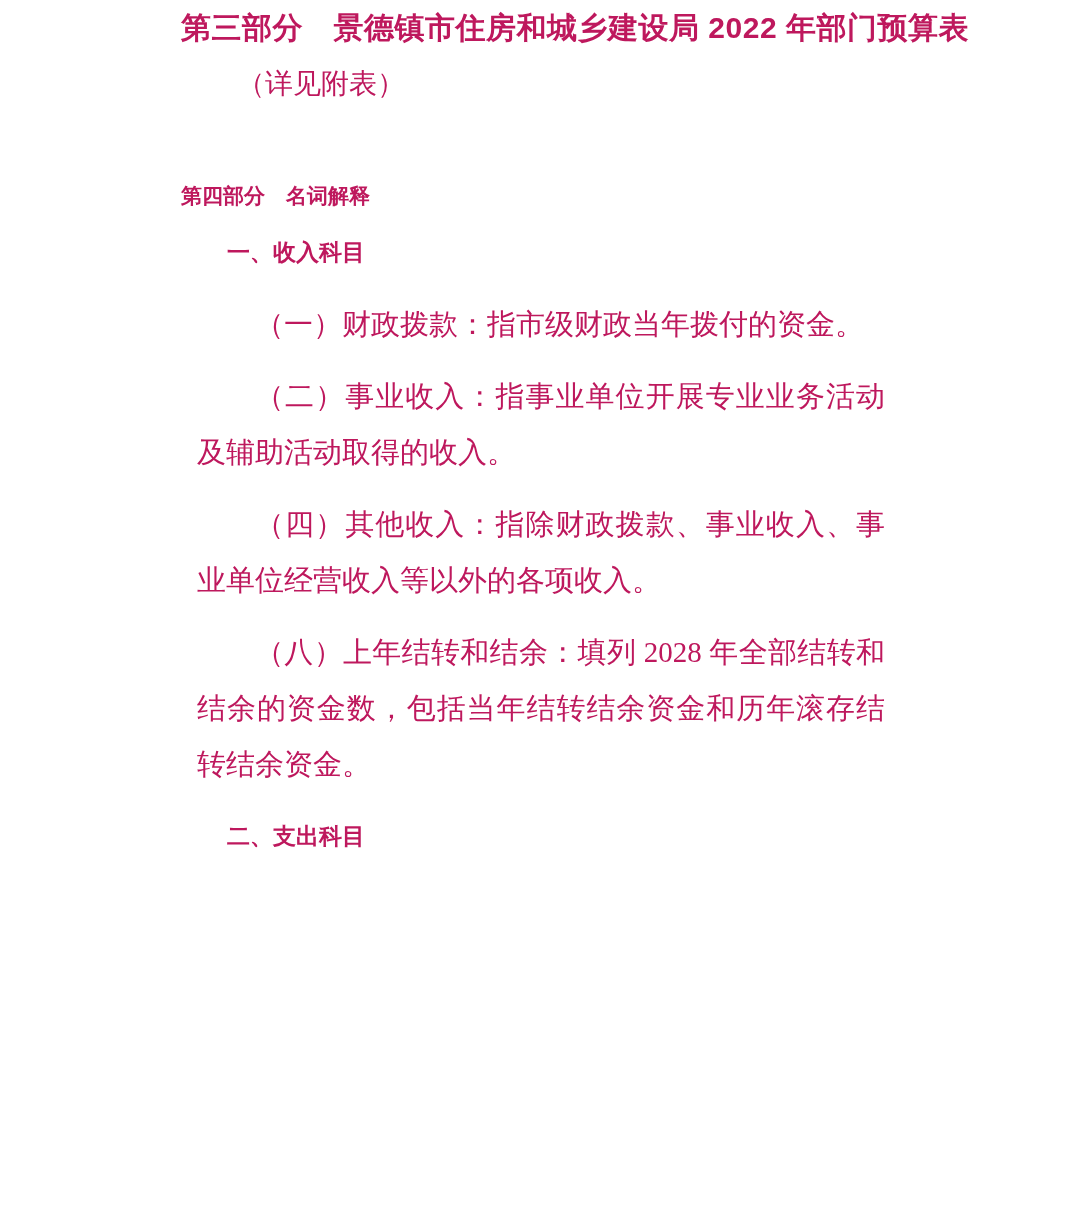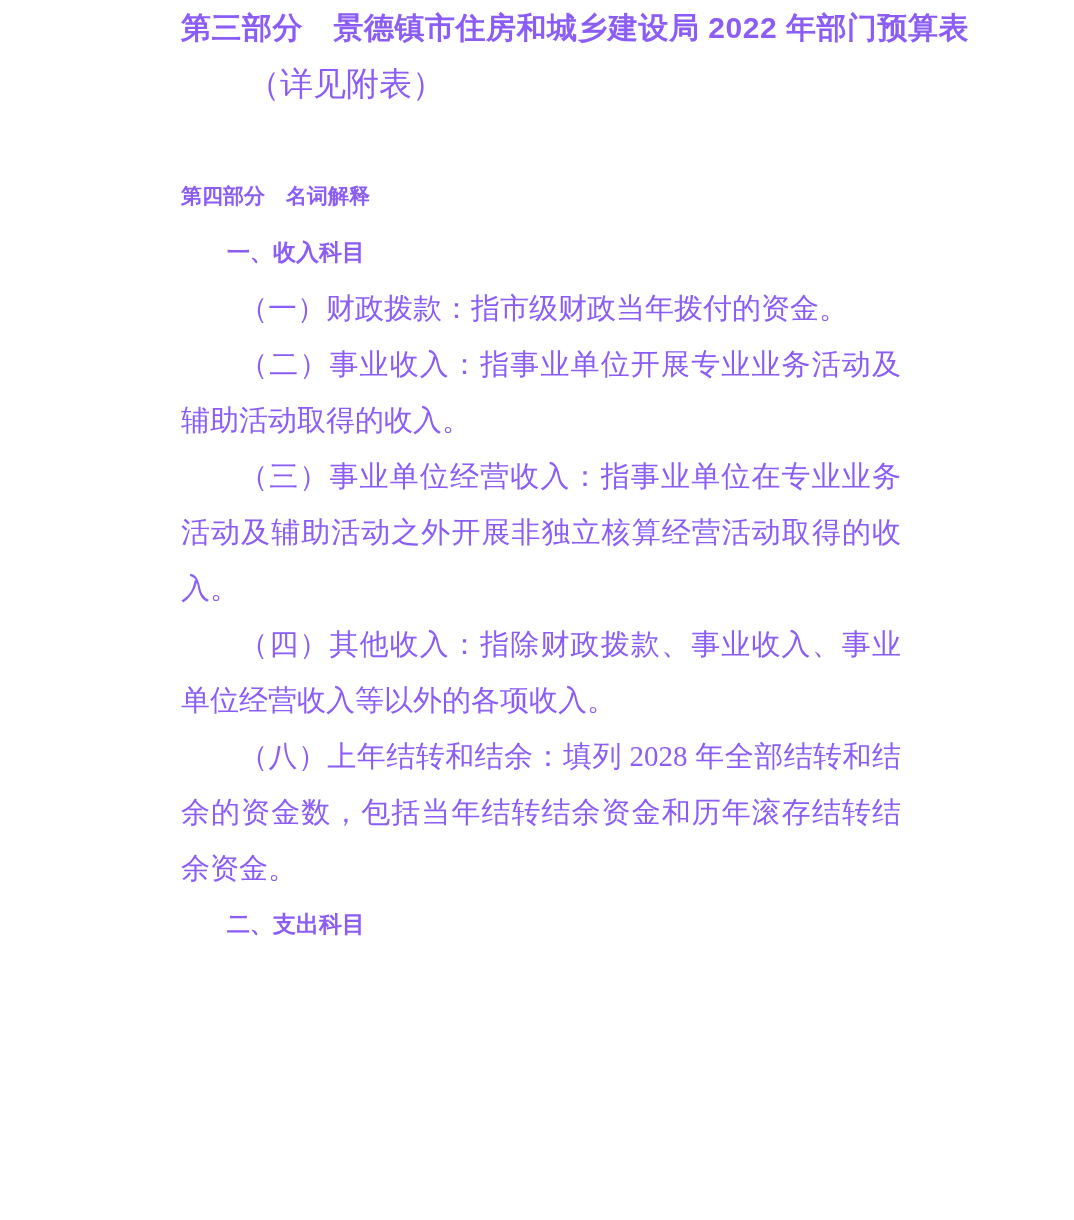--- a/index.html
+++ b/index.html
@@ -8,37 +8,37 @@
     background: #ffffff;
   }
   .page {
     position: relative;
     width: 1008px;
     height: 1220px;
     margin: 0 auto;
     box-sizing: border-box;
     padding: 0 140px 0 148px;
     background: #ffffff;
-    color: #8b5cf6;
+    color: #be185d;
     overflow: hidden;
     font-family: "Liberation Serif", serif;
   }
   .doc-title {
     margin: 0;
     font-family: "Liberation Sans", sans-serif;
     font-weight: bold;
     font-size: 30px;
     line-height: 56px;
     text-align: center;
     white-space: nowrap;
     letter-spacing: 0.5px;
   }
   .subtitle {
     margin: 0;
-    font-size: 33px;
+    font-size: 28px;
     line-height: 56px;
     text-indent: 2em;
   }
   .blank-line {
     height: 56px;
   }
   .part-heading {
     margin: 0;
     font-family: "Liberation Sans", sans-serif;
     font-weight: bold;
@@ -47,21 +47,21 @@
   }
   .section-heading {
     margin: 0;
     font-family: "Liberation Sans", sans-serif;
     font-weight: bold;
     font-size: 23px;
     line-height: 56px;
     text-indent: 2em;
   }
   .para {
-    margin: 0;
+    margin: 16px;
     font-size: 29px;
     line-height: 56px;
     text-indent: 2em;
     text-align: justify;
   }
 </style>
 </head>
 <body>
 
 <div class="page">
@@ -73,21 +73,20 @@
   <div class="blank-line"></div>
 
   <h2 class="part-heading">第四部分　名词解释</h2>
 
   <h3 class="section-heading">一、收入科目</h3>
 
   <p class="para">（一）财政拨款：指市级财政当年拨付的资金。</p>
 
   <p class="para">（二）事业收入：指事业单位开展专业业务活动及辅助活动取得的收入。</p>
 
-  <p class="para">（三）事业单位经营收入：指事业单位在专业业务活动及辅助活动之外开展非独立核算经营活动取得的收入。</p>
 
   <p class="para">（四）其他收入：指除财政拨款、事业收入、事业单位经营收入等以外的各项收入。</p>
 
 
 
 
   <p class="para">（八）上年结转和结余：填列 2028 年全部结转和结余的资金数，包括当年结转结余资金和历年滚存结转结余资金。</p>
 
   <h3 class="section-heading">二、支出科目</h3>
 

